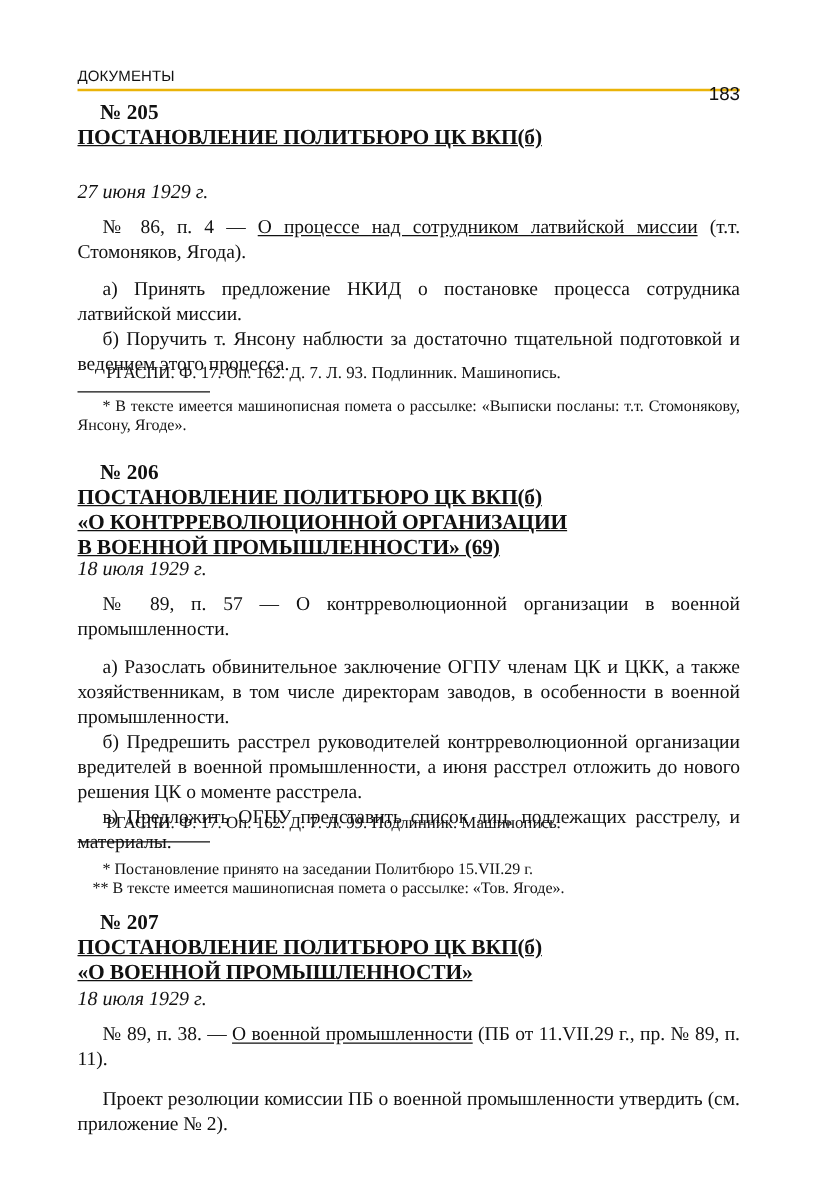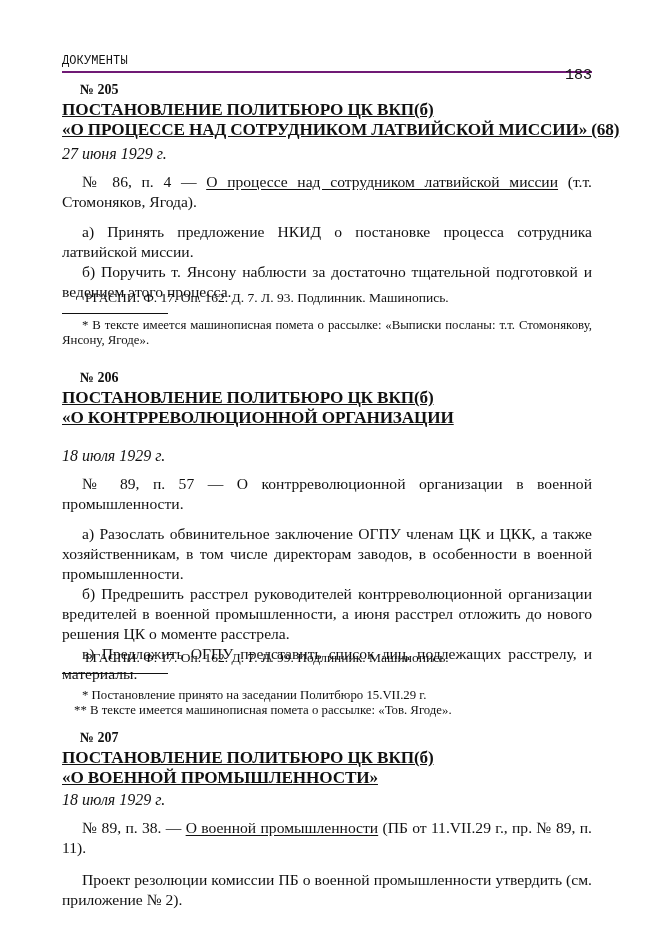--- a/index.html
+++ b/index.html
@@ -5,28 +5,28 @@
   html, body { margin: 0; padding: 0; }
   body {
     width: 656px; height: 944px; background: #ffffff; color: #111111;
     font-family: "Liberation Serif", "DejaVu Serif", serif;
     position: relative; overflow: hidden;
   }
   .page { position: absolute; left: 62px; top: 0; width: 530px; }
 
   .running-head {
     position: absolute; left: 0; top: 51px; width: 530px; height: 20px;
-    border-bottom: 2px solid #701a75;
-    font-family: Liberation Mono, monospace;
+    border-bottom: 2px solid #eab308;
+    font-family: Liberation Sans, sans-serif;
   }
   .running-head .section { position: absolute; left: 0; top: 3px; font-size: 12px; letter-spacing: 0.1px; }
   .running-head .pagenum { position: absolute; right: 0; top: 16px; font-size: 15px; }
 
   .block { position: absolute; left: 0; width: 530px; }
-  .doc-num { font-weight: bold; font-size: 14px; line-height: 20px; padding-left: 18px; }
+  .doc-num { font-weight: bold; font-size: 17px; line-height: 20px; padding-left: 18px; }
   .doc-title { font-weight: bold; font-size: 17.2px; line-height: 20px; letter-spacing: -0.15px; white-space: nowrap; text-decoration: underline; }
   .doc-date { font-style: italic; font-size: 16px; line-height: 20px; }
   .para { font-size: 15.6px; line-height: 20px; text-align: justify; text-indent: 20px; margin: 0; }
   .para .u { text-decoration: underline; text-underline-offset: 2px; }
   .source { font-size: 13.5px; line-height: 18px; text-indent: 20px; margin: 3px; }
   .fn-rule { width: 106px; border-top: 1px solid #111; height: 0; }
   .footnote { font-size: 12.8px; line-height: 15px; text-align: justify; text-indent: 20px; margin: 0; }
   .footnote.dbl { text-indent: 12px; }
 </style>
 </head>
@@ -35,40 +35,40 @@
 <div class="page">
 
   <div class="running-head">
     <span class="section">ДОКУМЕНТЫ</span>
     <span class="pagenum">183</span>
   </div>
 
   <div class="block" style="top:80px;">
     <div class="doc-num">№ 205</div>
     <div class="doc-title">ПОСТАНОВЛЕНИЕ ПОЛИТБЮРО ЦК ВКП(б)</div>
-    <div class="doc-title">«О ПРОЦЕССЕ НАД СОТРУДНИКОМ ЛАТВИЙСКОЙ МИССИИ» (68)</div>
   </div>
   <div class="block doc-date" style="top:144px;">27 июня 1929 г.</div>
 
   <div class="block" style="top:172px;">
     <p class="para"><span>№ 86, п. 4 — </span><span class="u">О процессе над сотрудником латвийской миссии</span><span> (т.т. Стомоняков, Ягода).</span></p>
     <p class="para" style="margin-top:10px;">а) Принять предложение НКИД о постановке процесса сотрудника латвийской миссии.</p>
     <p class="para">б) Поручить т. Янсону наблюсти за достаточно тщательной подготовкой и ведением этого процесса.</p>
   </div>
   <p class="block source" style="top:286px;">РГАСПИ. Ф. 17. Оп. 162. Д. 7. Л. 93. Подлинник. Машинопись.</p>
 
   <div class="block" style="top:313px;">
     <div class="fn-rule"></div>
     <p class="footnote" style="margin-top:4px;">* В тексте имеется машинописная помета о рассылке: «Выписки посланы: т.т. Стомонякову, Янсону, Ягоде».</p>
   </div>
 
   <div class="block" style="top:368px;">
     <div class="doc-num">№ 206</div>
     <div class="doc-title">ПОСТАНОВЛЕНИЕ ПОЛИТБЮРО ЦК ВКП(б)</div>
     <div class="doc-title">«О КОНТРРЕВОЛЮЦИОННОЙ ОРГАНИЗАЦИИ</div>
+    <div class="doc-title">В ВОЕННОЙ ПРОМЫШЛЕННОСТИ» (69)</div>
   </div>
   <div class="block doc-date" style="top:446px;">18 июля 1929 г.</div>
 
   <div class="block" style="top:474px;">
     <p class="para"><span>№ 89, п. 57 — </span><span>О контрреволюционной организации в военной промышленности.</span><span></span></p>
     <p class="para" style="margin-top:10px;">а) Разослать обвинительное заключение ОГПУ членам ЦК и ЦКК, а также хозяйственникам, в том числе директорам заводов, в особенности в военной промышленности.</p>
     <p class="para">б) Предрешить расстрел руководителей контрреволюционной организации вредителей в военной промышленности, а июня расстрел отложить до нового решения ЦК о моменте расстрела.</p>
     <p class="para">в) Предложить ОГПУ представить список лиц, подлежащих расстрелу, и материалы.</p>
   </div>
   <p class="block source" style="top:646px;">РГАСПИ. Ф. 17. Оп. 162. Д. 7. Л. 99. Подлинник. Машинопись.</p>

